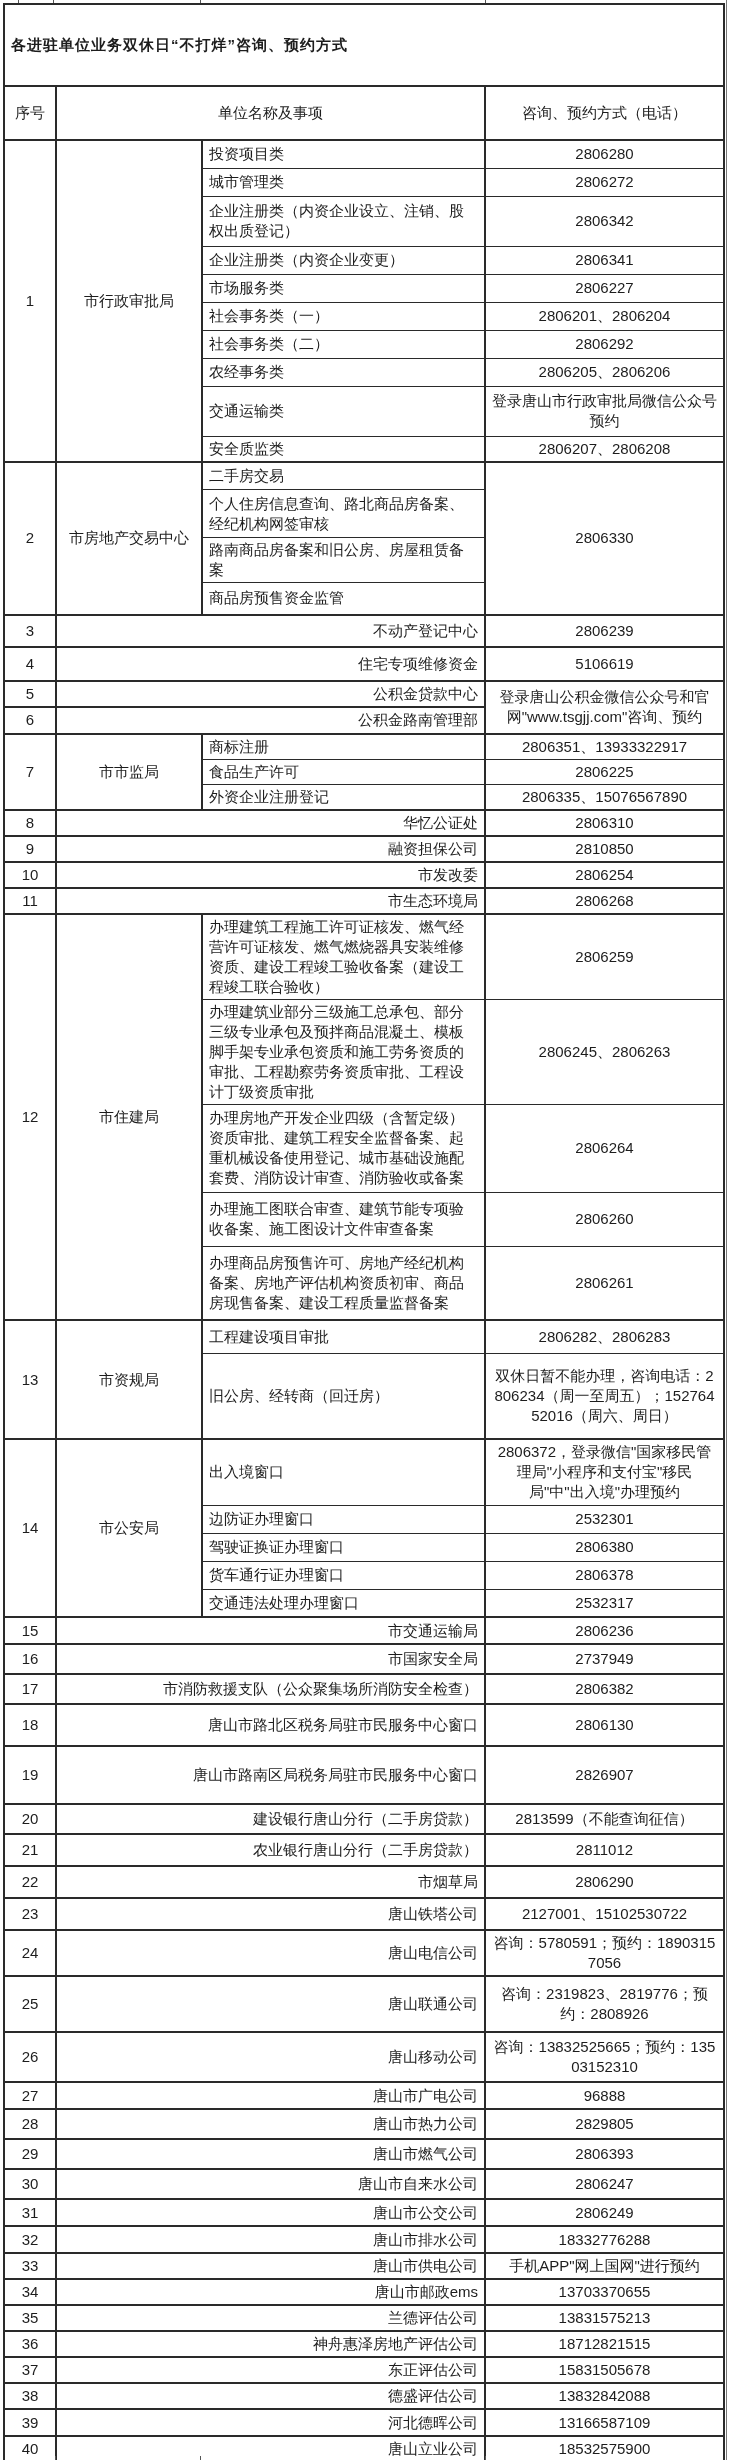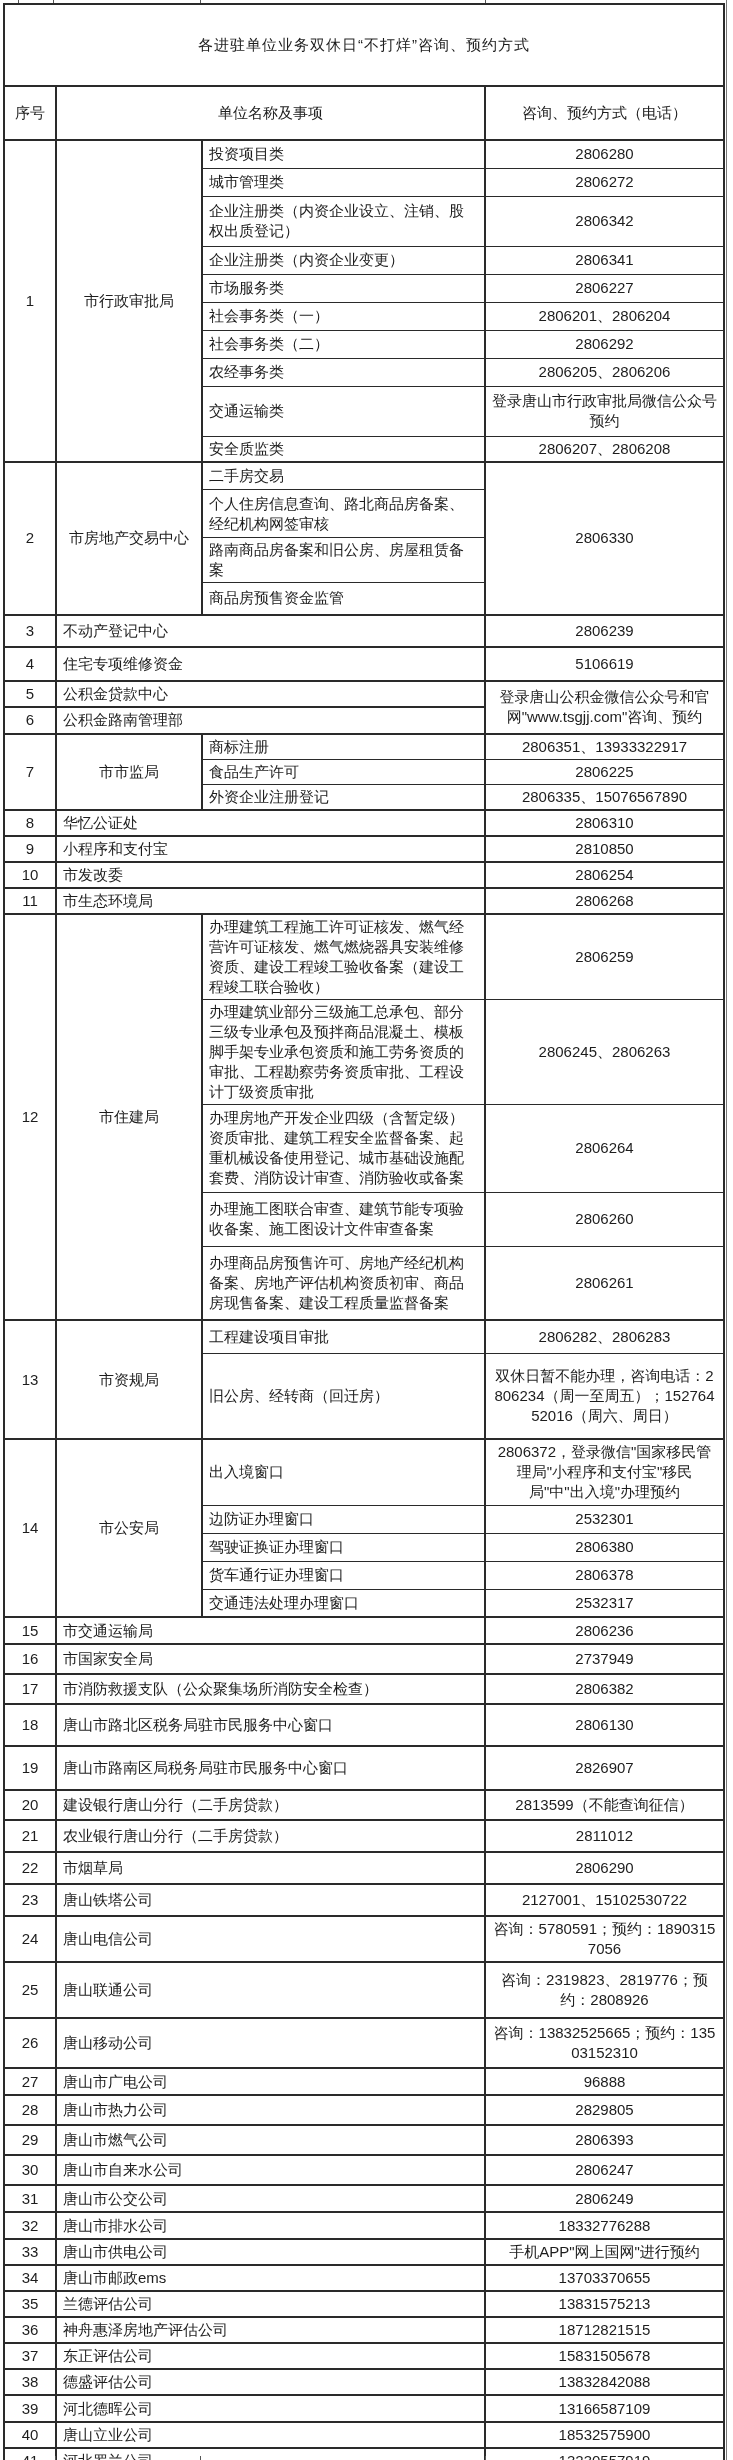--- a/index.html
+++ b/index.html
@@ -27,30 +27,29 @@
     padding:2px 6px;
     font-size:15px;
     line-height:20px;
     vertical-align:middle;
     overflow:hidden;
     word-break:break-all;
   }
   tr.main-row td{border-top-width:2px;}
   tr.head-row td, tr.title-row td{border-width:2px;}
   td.title-cell{
-    text-align:center;
     font-size:21px;
     letter-spacing:1px;
-    font-weight:400;
+    font-weight:700;
     height:76px;
   }
   td.head{ text-align:center; font-size:15px; height:48px; }
   td.num{ text-align:center; }
   td.unit{ text-align:center; }
-  td.name{ text-align:left; }
+  td.name{ text-align:right; }
   td.item{ text-align:left; }
   td.phone{ text-align:center; }
   col.c-num{width:52px;}
   col.c-unit{width:146px;}
   col.c-item{width:283px;}
   col.c-phone{width:239px;}
   .vline{ position:absolute; width:1px; background:#555; }
   .tick-top{ top:0; height:3px; }
   .tick-bottom{ height:4px; }
   .right-gridline{ top:0; height:2460px; left:726px; background:#777; }
@@ -167,21 +166,21 @@
           <td class="item">外资企业注册登记</td>
           <td class="phone">2806335、15076567890</td>
         </tr>
         <tr class="main-row" style="height: 25px;">
           <td class="num">8</td>
           <td class="name" colspan="2">华忆公证处</td>
           <td class="phone">2806310</td>
         </tr>
         <tr class="main-row" style="height: 25px;">
           <td class="num">9</td>
-          <td class="name" colspan="2">小程序和支付宝</td>
+          <td class="name" colspan="2">融资担保公司</td>
           <td class="phone">2810850</td>
         </tr>
         <tr class="main-row" style="height: 25px;">
           <td class="num">10</td>
           <td class="name" colspan="2">市发改委</td>
           <td class="phone">2806254</td>
         </tr>
         <tr class="main-row" style="height: 25px;">
           <td class="num">11</td>
           <td class="name" colspan="2">市生态环境局</td>
@@ -254,21 +253,21 @@
         <tr class="main-row" style="height: 30px;">
           <td class="num">17</td>
           <td class="name" colspan="2">市消防救援支队（公众聚集场所消防安全检查）</td>
           <td class="phone">2806382</td>
         </tr>
         <tr class="main-row" style="height: 42px;">
           <td class="num">18</td>
           <td class="name" colspan="2">唐山市路北区税务局驻市民服务中心窗口</td>
           <td class="phone">2806130</td>
         </tr>
-        <tr class="main-row" style="height: 44px;">
+        <tr class="main-row" style="height: 58px;">
           <td class="num">19</td>
           <td class="name" colspan="2">唐山市路南区局税务局驻市民服务中心窗口</td>
           <td class="phone">2826907</td>
         </tr>
         <tr class="main-row" style="height: 30px;">
           <td class="num">20</td>
           <td class="name" colspan="2">建设银行唐山分行（二手房贷款）</td>
           <td class="phone">2813599（不能查询征信）</td>
         </tr>
         <tr class="main-row" style="height: 32px;">

